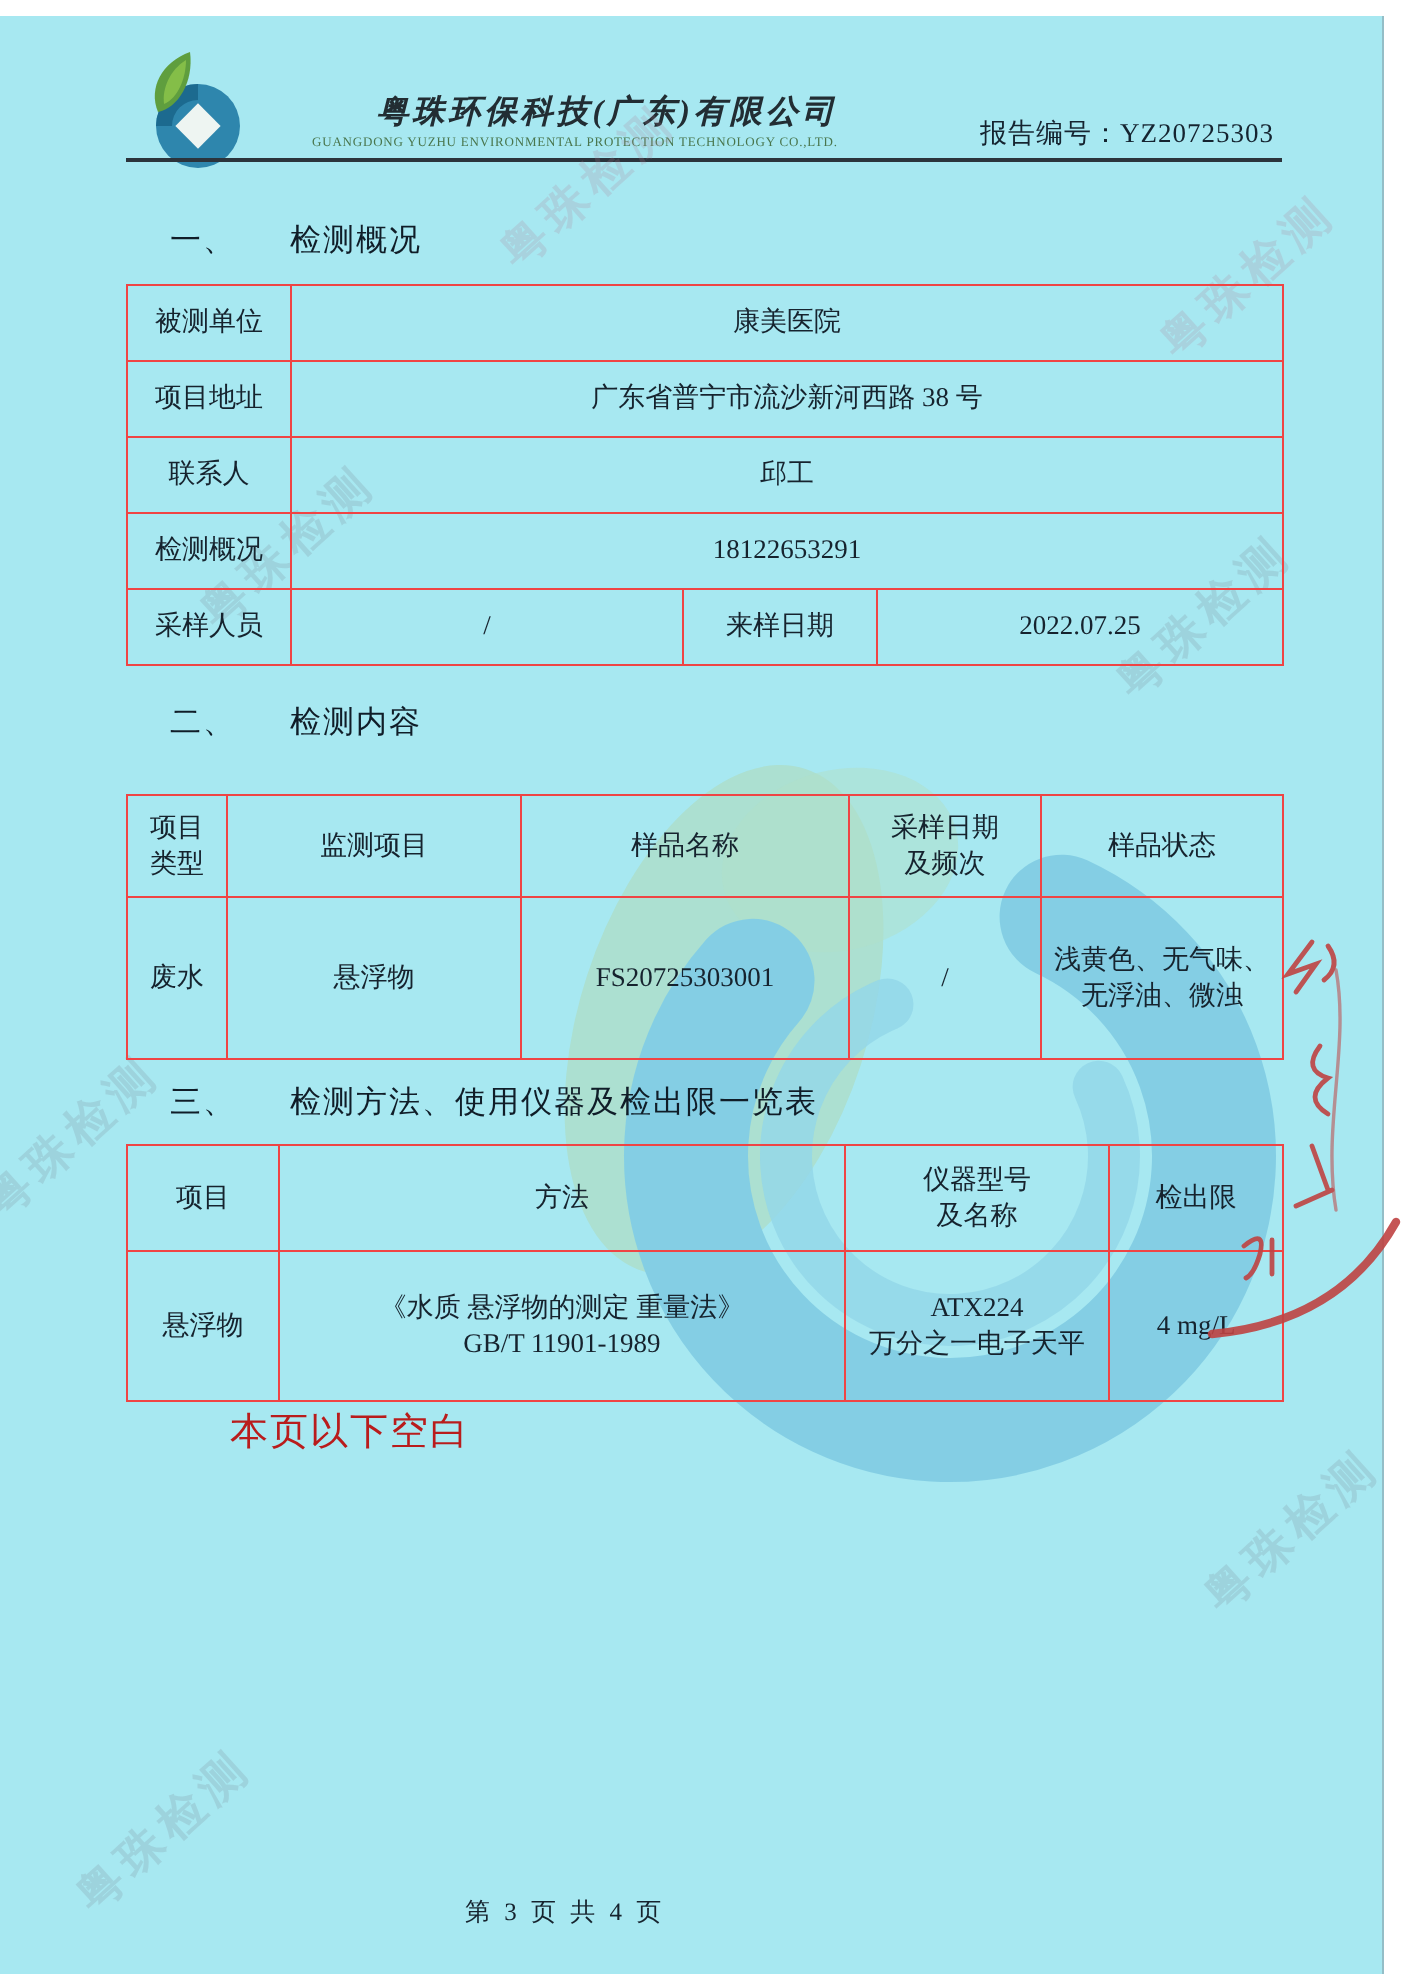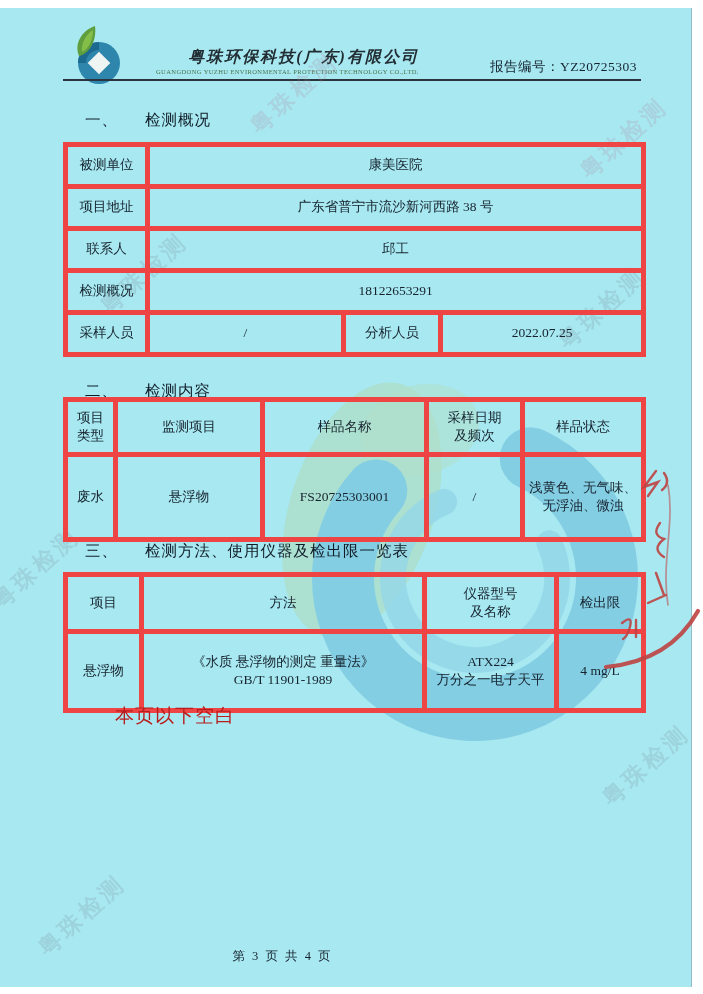--- a/index.html
+++ b/index.html
@@ -14,24 +14,24 @@
   
   .logo{position:absolute;left:64px;top:16px;width:64px;height:64px;}
   .company{position:absolute;left:156px;top:40px;line-height:1.15;text-align:right;}
   .company-cn{font-size:16px;font-weight:bold;font-style:italic;letter-spacing:2px;color:#222d33;}
   .company-en{font-size:6.5px;color:#49764d;letter-spacing:.4px;margin-top:2px;}
   .report-no{position:absolute;top:50px;right:54px;font-size:13.5px;color:#152430;letter-spacing:.5px;}
   .header-rule{position:absolute;left:63px;top:71px;width:578px;height:2px;background:#2b343c;}
   
   .sec{position:absolute;left:85px;font-size:15.5px;font-weight:normal;color:#101d28;letter-spacing:1px;z-index:3;}
   .sec .num{display:inline-block;min-width:60px;}
-  .sec1{top:102px;} .sec2{top:373px;} .sec3{top:533px;}
+  .sec1{top:102px;} .sec2{top:343px;} .sec3{top:533px;}
   
   table{position:absolute;left:63px;border-collapse:collapse;table-layout:fixed;width:578px;z-index:3;}
-  td{border:5px solid #ef4444;text-align:center;vertical-align:middle;
+  td{border:1px solid #ef4444;text-align:center;vertical-align:middle;
      font-size:13.5px;color:#16232e;padding:2px 4px;white-space:pre-line;line-height:1.35;}
   .t1{top:134px;} .t1 td{height:33px;}
   .t2{top:389px;} .t2 .hrow td{height:46px;} .t2 .drow td{height:76px;}
   .t3{top:564px;} .t3 .hrow td{height:48px;} .t3 .drow td{height:70px;}
   
   .blank-note{position:absolute;left:80px;top:695px;font-size:19px;color:#b91c1c;letter-spacing:1px;z-index:3;margin-left:35px;}
   .footer{position:absolute;left:0;top:940px;width:565px;text-align:center;
           font-size:12.5px;color:#16232e;letter-spacing:2px;z-index:3;}
   
   .big-wm{position:absolute;left:270px;top:352px;width:396px;height:420px;opacity:.33;z-index:1;}
@@ -97,21 +97,21 @@
       <td>联系人</td>
       <td colspan="3">邱工</td>
     </tr>
     <tr>
       <td>检测概况</td>
       <td colspan="3">18122653291</td>
     </tr>
     <tr>
       <td>采样人员</td>
       <td>/</td>
-      <td>分析人员</td>
+      <td>来样日期</td>
       <td>2022.07.25</td>
     </tr>
   </tbody>
     </table>
 
   <div class="sec sec2">
     <span class="num">二、</span><span>检测内容</span>
   </div>
   <table class="t2">
     <colgroup>

